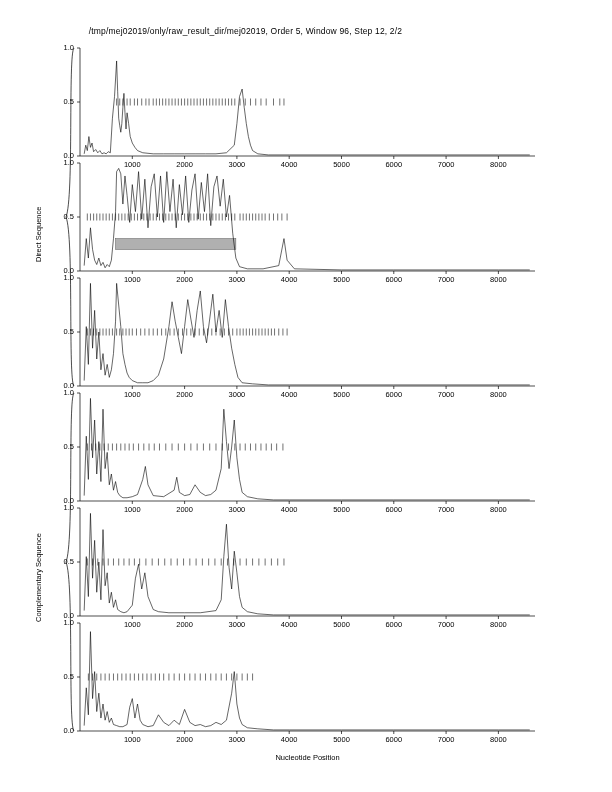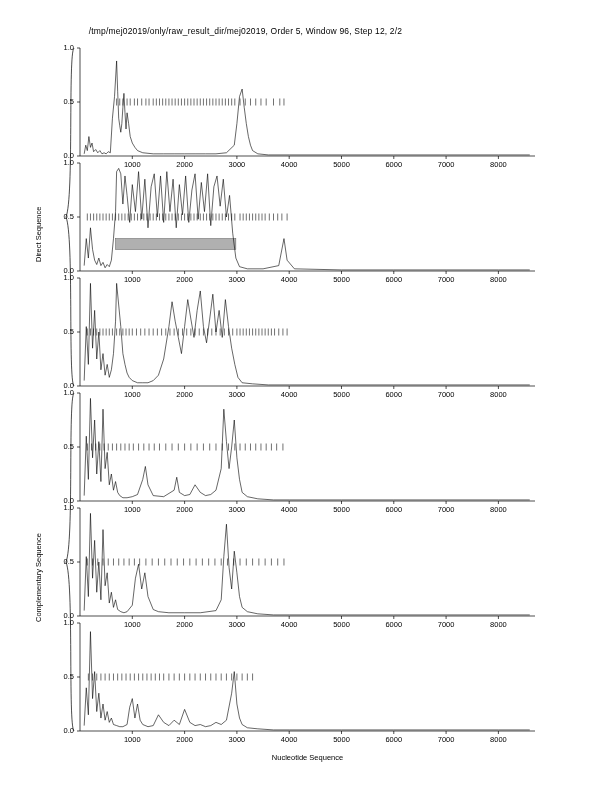--- a/index.html
+++ b/index.html
@@ -51,21 +51,21 @@
 </head>
 <body>
 
 <div id="figure">
 
   <div class="title">/tmp/mej02019/only/raw_result_dir/mej02019, Order 5, Window 96, Step 12, 2/2</div>
 
   <div class="ylabel-outer" id="ylab-top" style="left: 34px; top: 262px;">Direct Sequence</div>
   <div class="ylabel-outer" id="ylab-bot" style="left: 34px; top: 622px;">Complementary Sequence</div>
 
-  <div class="xlabel" id="xlab" style="left: 207.5px; top: 753px;">Nucleotide Sequence</div>
+  <div class="xlabel" id="xlab" style="left: 207.5px; top: 753px;">Nucleotide Position</div>
 
   <div id="panels-host">
       <div class="panel" style="left: 0px; top: 0px; width: 612px; height: 792px;">
         <svg width="612" height="792" style="position: absolute; left: 0px; top: 0px;">
           <g>
             <line x1="116.60919540229885" x2="116.60919540229885" y1="98.5" y2="105.5" stroke="#333" stroke-width="0.7"></line>
             <line x1="119.7471264367816" x2="119.7471264367816" y1="98.5" y2="105.5" stroke="#333" stroke-width="0.7"></line>
             <line x1="122.88505747126436" x2="122.88505747126436" y1="98.5" y2="105.5" stroke="#333" stroke-width="0.7"></line>
             <line x1="127.06896551724138" x2="127.06896551724138" y1="98.5" y2="105.5" stroke="#333" stroke-width="0.7"></line>
             <line x1="130.20689655172413" x2="130.20689655172413" y1="98.5" y2="105.5" stroke="#333" stroke-width="0.7"></line>

